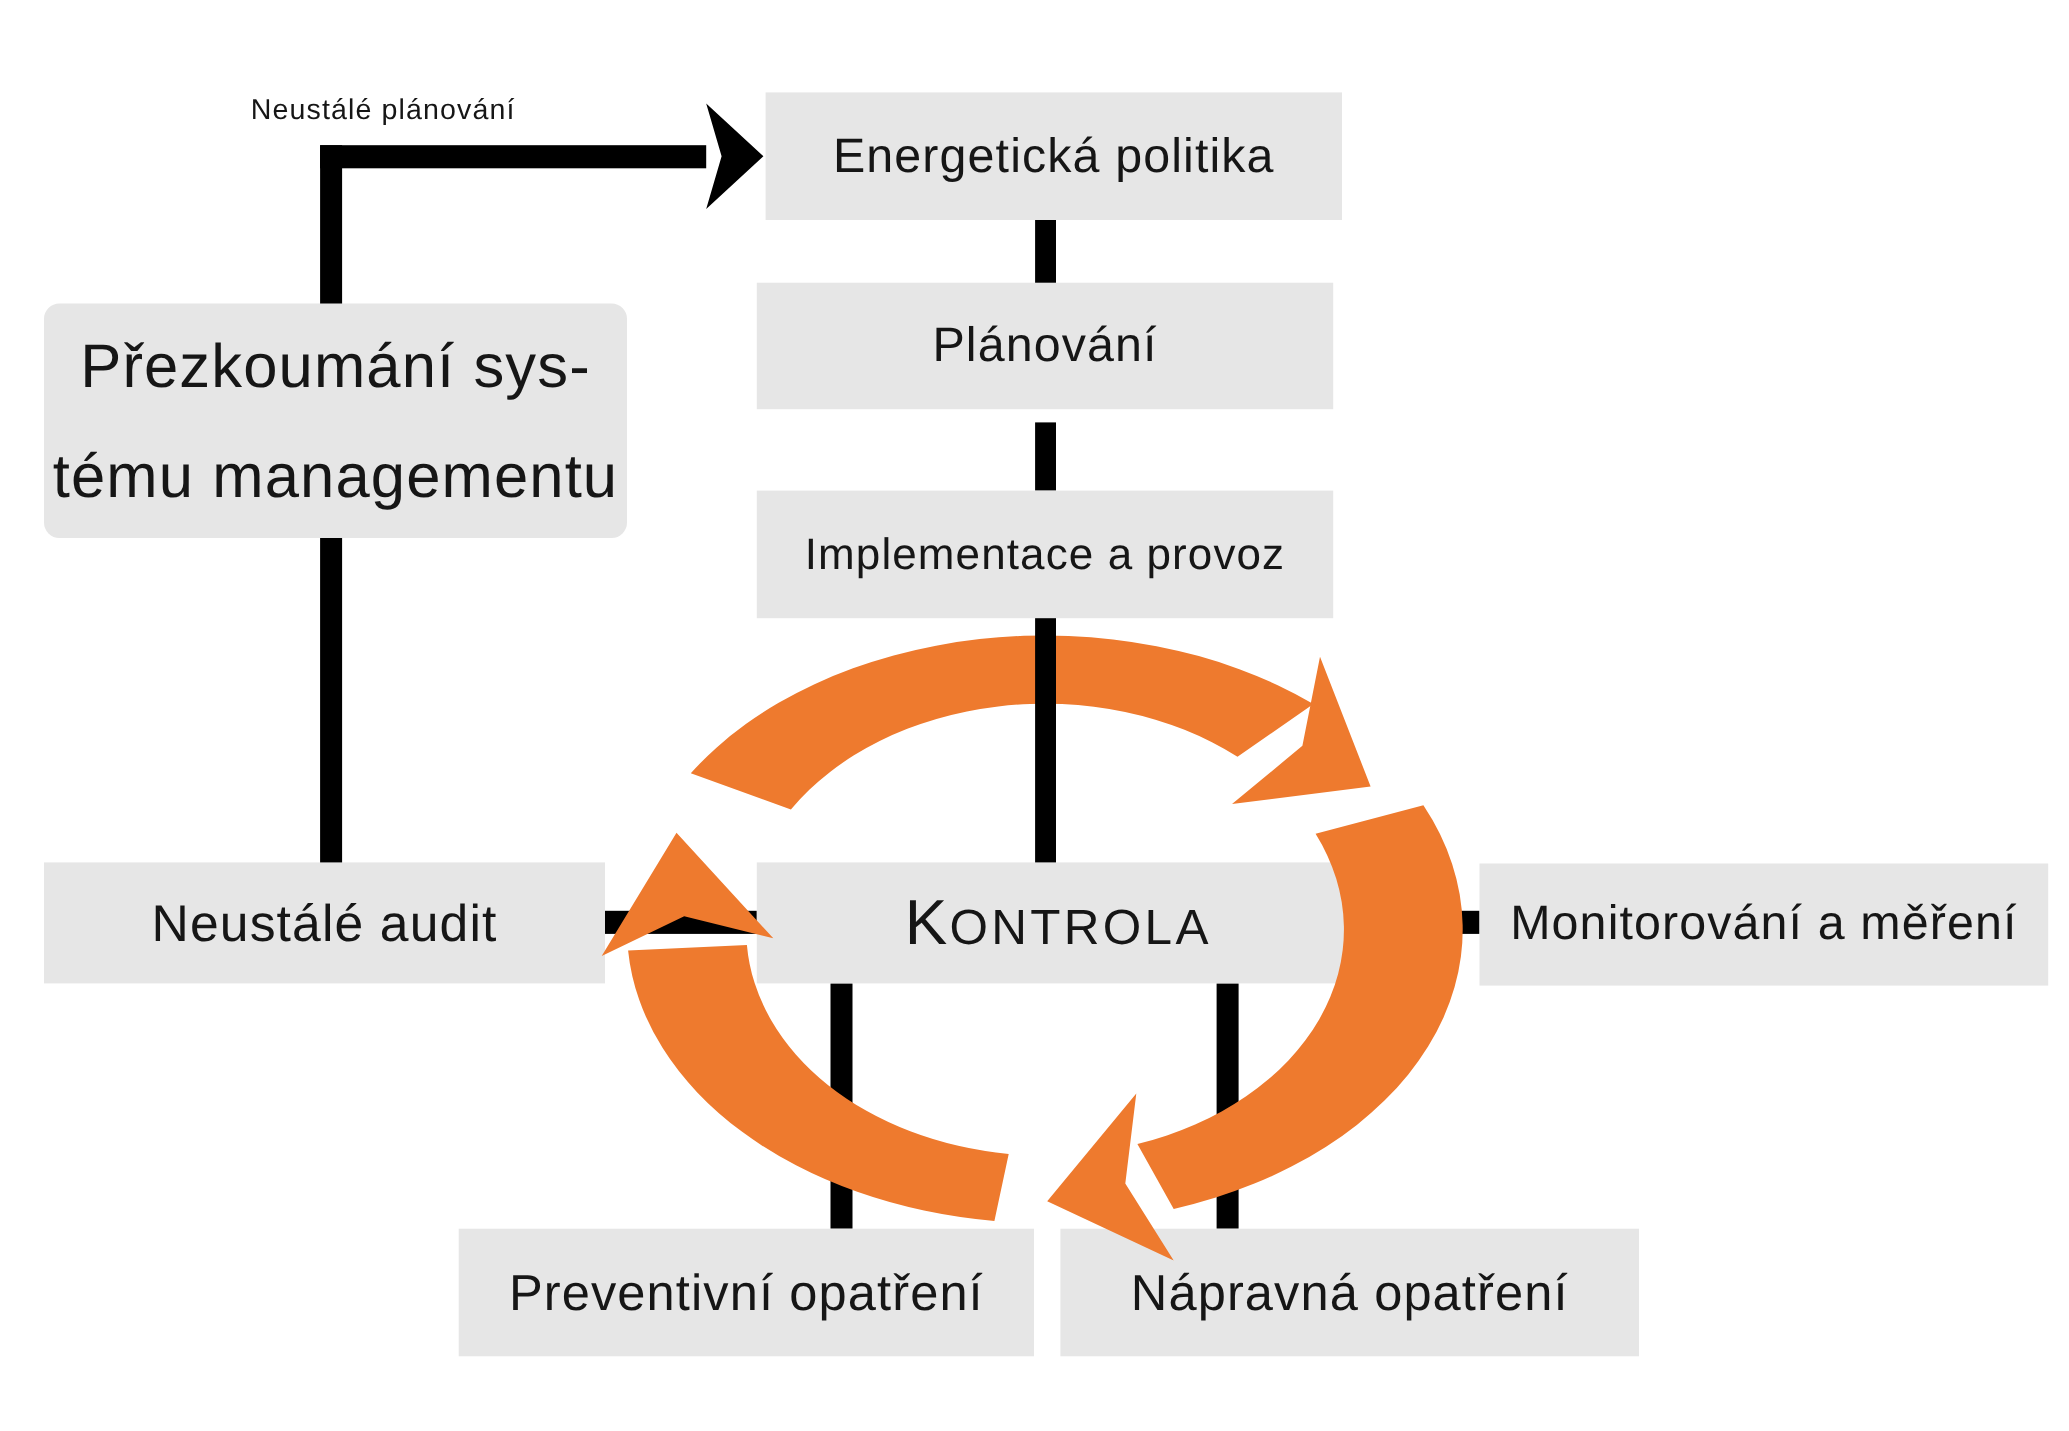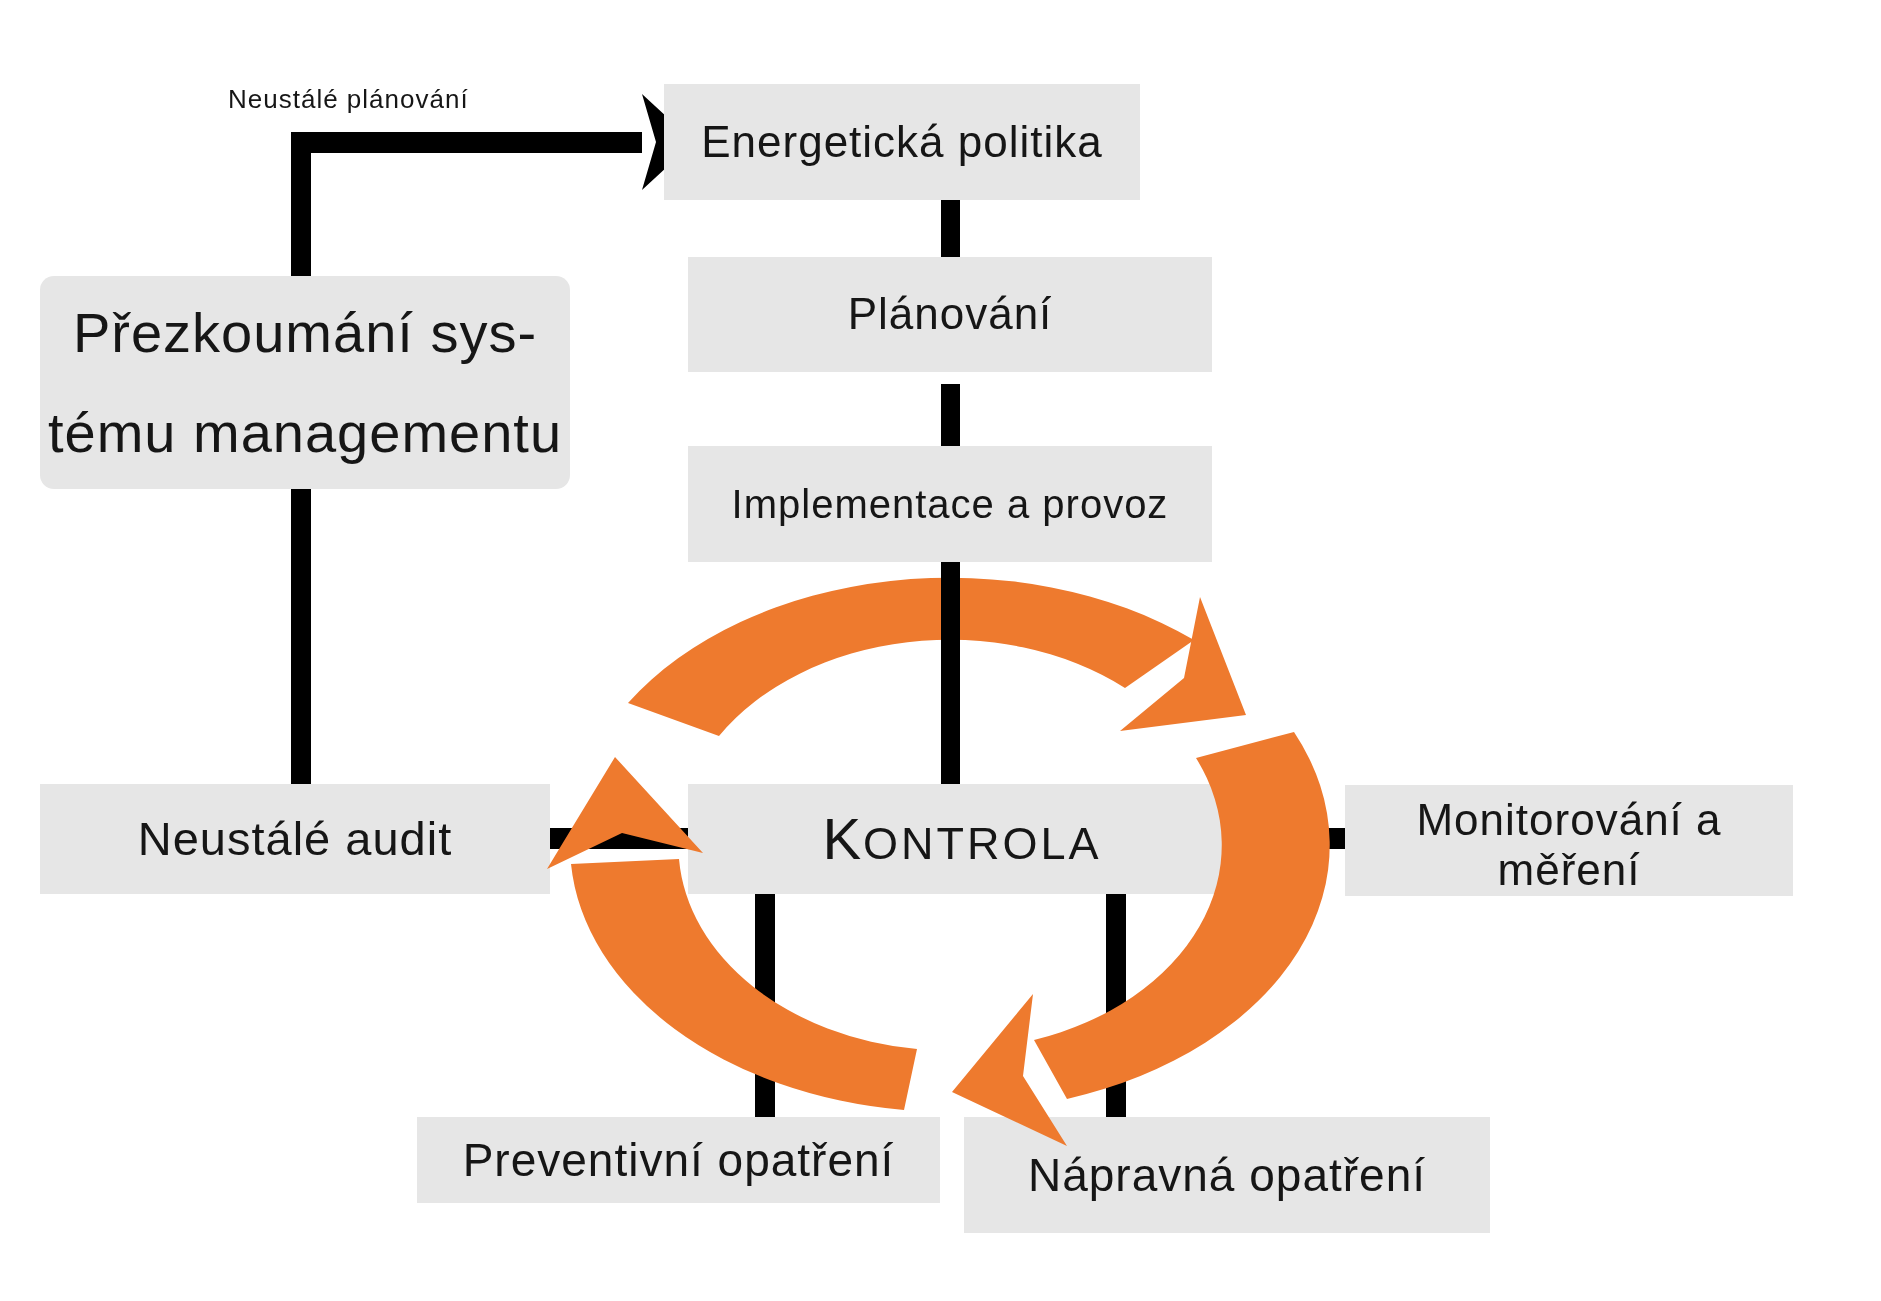--- a/index.html
+++ b/index.html
@@ -50,26 +50,26 @@
   #ring-svg .orange{fill:var(--arrow-orange);}
   #elbow-svg{
     position:absolute;left:0;top:0;
     z-index:1;
     pointer-events:none;
   }
   #elbow-svg .blk{fill:var(--line-black);}
   
   #box-prezkoumani{left:40px;top:276px;width:530px;height:213px;font-size:56px;line-height:100px;border-radius:14px;}
   #box-interni{left:40px;top:784px;width:510px;height:110px;font-size:47px;}
-  #box-energeticka{left:664px;top:84px;width:476px;height:116px;font-size:44px;}
+  #box-energeticka{left:696px;top:84px;width:524px;height:116px;font-size:44px;}
   #box-planovani{left:688px;top:257px;width:524px;height:115px;font-size:44px;}
   #box-implementace{left:688px;top:446px;width:524px;height:116px;font-size:40px;}
   #box-kontrola{left:688px;top:784px;width:524px;height:110px;padding-left:12px;}
-  #box-monitorovani{left:1345px;top:785px;width:448px;height:111px;font-size:44px;align-items:flex-end;}
-  #box-preventivni{left:417px;top:1117px;width:523px;height:86px;font-size:46px;justify-content:center;}
+  #box-monitorovani{left:1345px;top:785px;width:517px;height:111px;font-size:44px;}
+  #box-preventivni{left:417px;top:1117px;width:523px;height:116px;font-size:46px;justify-content:center;}
   #box-napravna{left:964px;top:1117px;width:526px;height:116px;font-size:46px;}
   #box-kontrola .initial{font-size:58px;letter-spacing:2px;}
   #box-kontrola .rest{font-size:45px;letter-spacing:3px;}
 </style>
 </head>
 <body>
 
 <div id="canvas">
 
   <div class="line" style="left:291px;top:132px;width:20px;height:653px;"></div>

